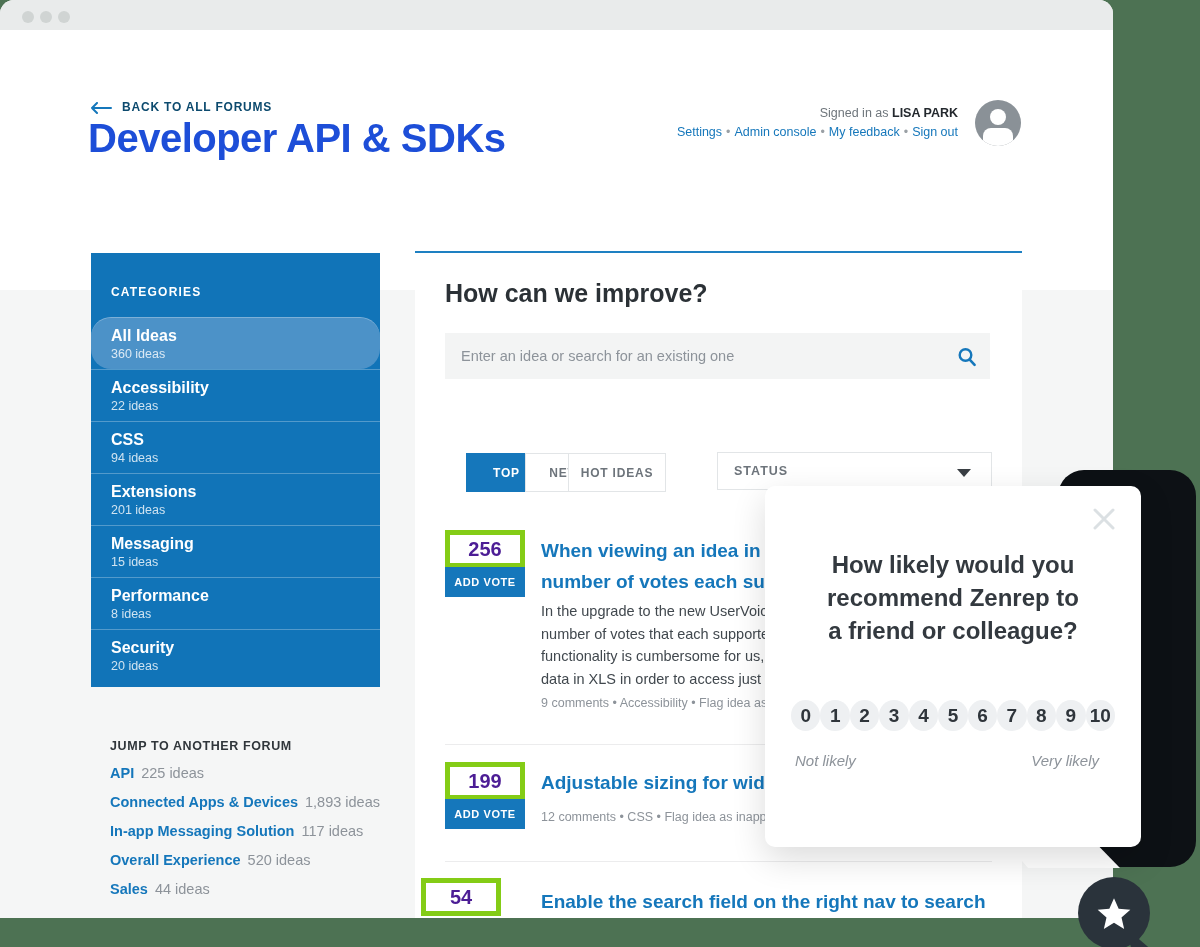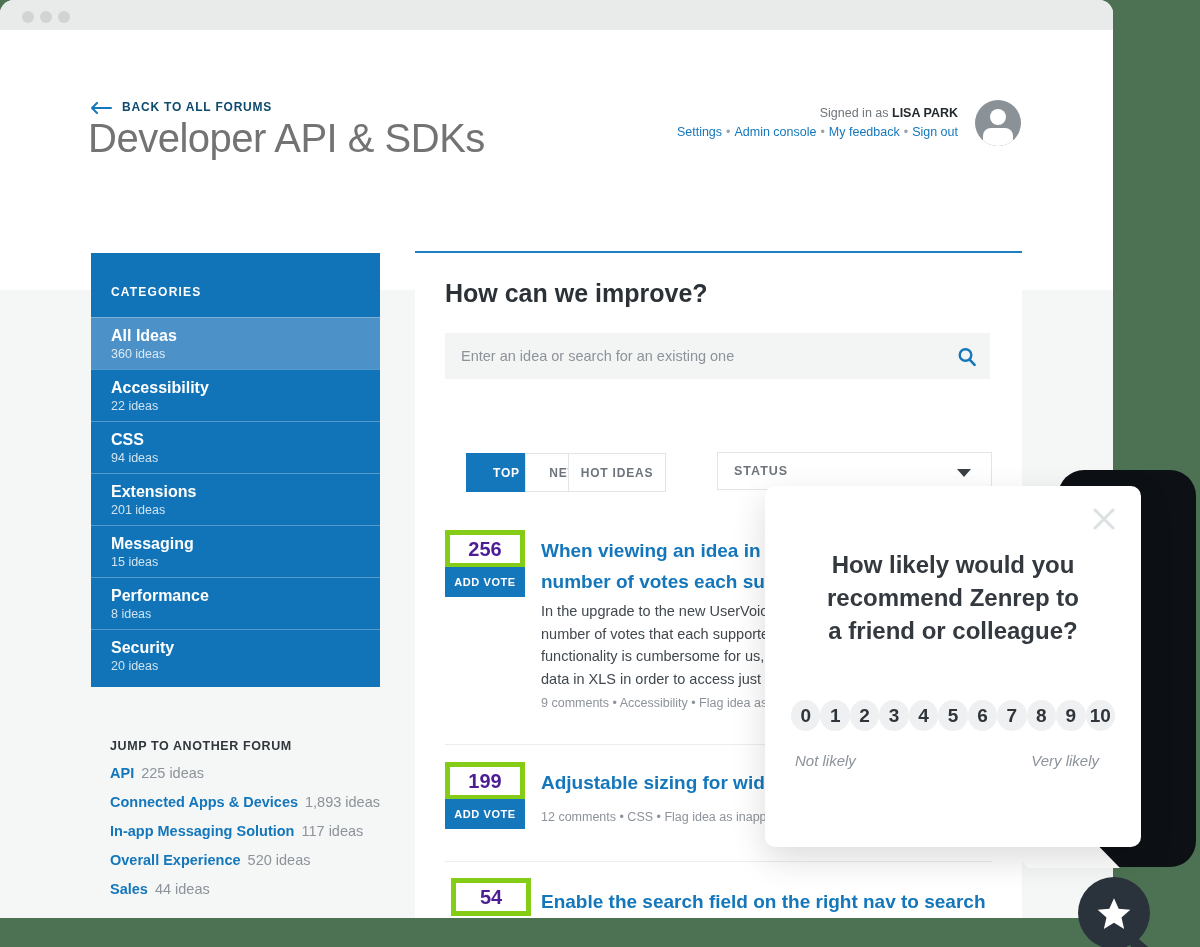--- a/index.html
+++ b/index.html
@@ -10,37 +10,37 @@
   
   .window { position:absolute; left:0; top:0; width:1113px; height:918px; background:#fff;
             border-radius:14px 14px 0 0; overflow:hidden; z-index:1; }
   .titlebar { position:absolute; left:0; top:0; width:100%; height:30px; background:#e9ebeb; }
   .tdot { position:absolute; top:11px; width:12px; height:12px; border-radius:50%; background:#d0d4d3; }
   .lower-bg { position:absolute; left:0; top:290px; right:0; bottom:0; background:#f5f6f6; }
 
   
   .back-link { position:absolute; left:90px; top:100px; color:#0c4a6e; font-size:12px; font-weight:bold;
                letter-spacing:.8px; display:flex; align-items:flex-end; gap:10px; cursor:pointer; }
-  .page-title { position:absolute; left:88px; top:116px; font-size:40px; font-weight:400; color:#737373; letter-spacing:-.5px; }
+  .page-title { position:absolute; left:88px; top:116px; font-size:40px; font-weight:700; color:#1d4ed8; letter-spacing:-.5px; }
   .signed-in { position:absolute; right:155px; top:106px; font-size:12.5px; color:#6e757b; text-align:right; }
   .signed-in b { color:#24292e; font-weight:bold; }
   .account-links { position:absolute; right:155px; top:125px; font-size:12.5px; color:#1577bb; text-align:right; }
   .account-links .sep { color:#9aa0a5; padding:0 4px; }
   .account-links span[data-name^="link"] { cursor:pointer; }
   .avatar { position:absolute; left:975px; top:100px; width:46px; height:46px; border-radius:50%;
             background:#8a9197; overflow:hidden; }
   .avatar .head { position:absolute; left:15px; top:9px; width:16px; height:16px; border-radius:50%; background:#fff; }
   .avatar .body { position:absolute; left:8px; top:28px; width:30px; height:20px; border-radius:8px 8px 0 0; background:#fff; }
 
   
   .cat-card { position:absolute; left:91px; top:253px; width:289px; height:434px; background:#1174b8; }
   .cat-head { padding:32px 20px 18px 20px; color:#fff; font-size:12px; font-weight:bold; letter-spacing:1.2px; }
   .cat-item { position:relative; padding:9px 20px 10px 20px; border-top:1px solid rgba(255,255,255,.28);
               height:52px; cursor:pointer; }
-  .cat-item.selected { background:#4c92c8; }
+  .cat-item.selected { background:#4c92c8;border-radius:20px; }
   .cat-item .cname { color:#fff; font-size:16px; font-weight:600; }
   .cat-item .ccount { color:rgba(255,255,255,.8); font-size:12.5px; margin-top:2px; }
 
   .jump-head { position:absolute; left:110px; top:739px; font-size:12.5px; font-weight:bold; color:#30363b; letter-spacing:.6px; }
   .forum-row { position:absolute; left:110px; font-size:14.5px; white-space:nowrap; cursor:pointer; }
   .forum-row .fname { color:#1577bb; font-weight:bold; }
   .forum-row .fcount { color:#8d939a; margin-left:7px; font-weight:normal; }
 
   
   .main-card { position:absolute; left:415px; top:251px; width:607px; height:667px; background:#fff;
@@ -162,21 +162,21 @@
     <div class="row-div" style="top:744px" data-name="row-divider"></div>
 
     <div class="votebox" style="left:445px;top:762px" data-name="vote-count">199</div>
     <button class="addvote" style="left:445px;top:799px" data-name="add-vote-button">ADD VOTE</button>
     <div class="idea-title" style="top:767px" data-name="idea-title">
       <div data-name="idea-title-line">Adjustable sizing for widge</div>
     </div>
     <div class="idea-meta" style="top:810px" data-name="idea-meta">12 comments  •  CSS  •  Flag idea as inappropri</div>
     <div class="row-div" style="top:861px" data-name="row-divider"></div>
 
-    <div class="votebox" style="left:451px;top:878px" data-name="vote-count">54</div>
+    <div class="votebox" style="left:421px;top:878px" data-name="vote-count">54</div>
     <div class="idea-title" style="top:886px" data-name="idea-title">
       <div data-name="idea-title-line">Enable the search field on the right nav to search</div>
     </div>
 
     <div class="cat-card" data-name="categories-panel">
       <div class="cat-head" data-name="categories-heading">CATEGORIES</div>
       <div class="cat-item selected" data-name="category-all-ideas">
         <div class="cname" data-name="category-label">All Ideas</div>
         <div class="ccount" data-name="category-count">360 ideas</div>
       </div>

